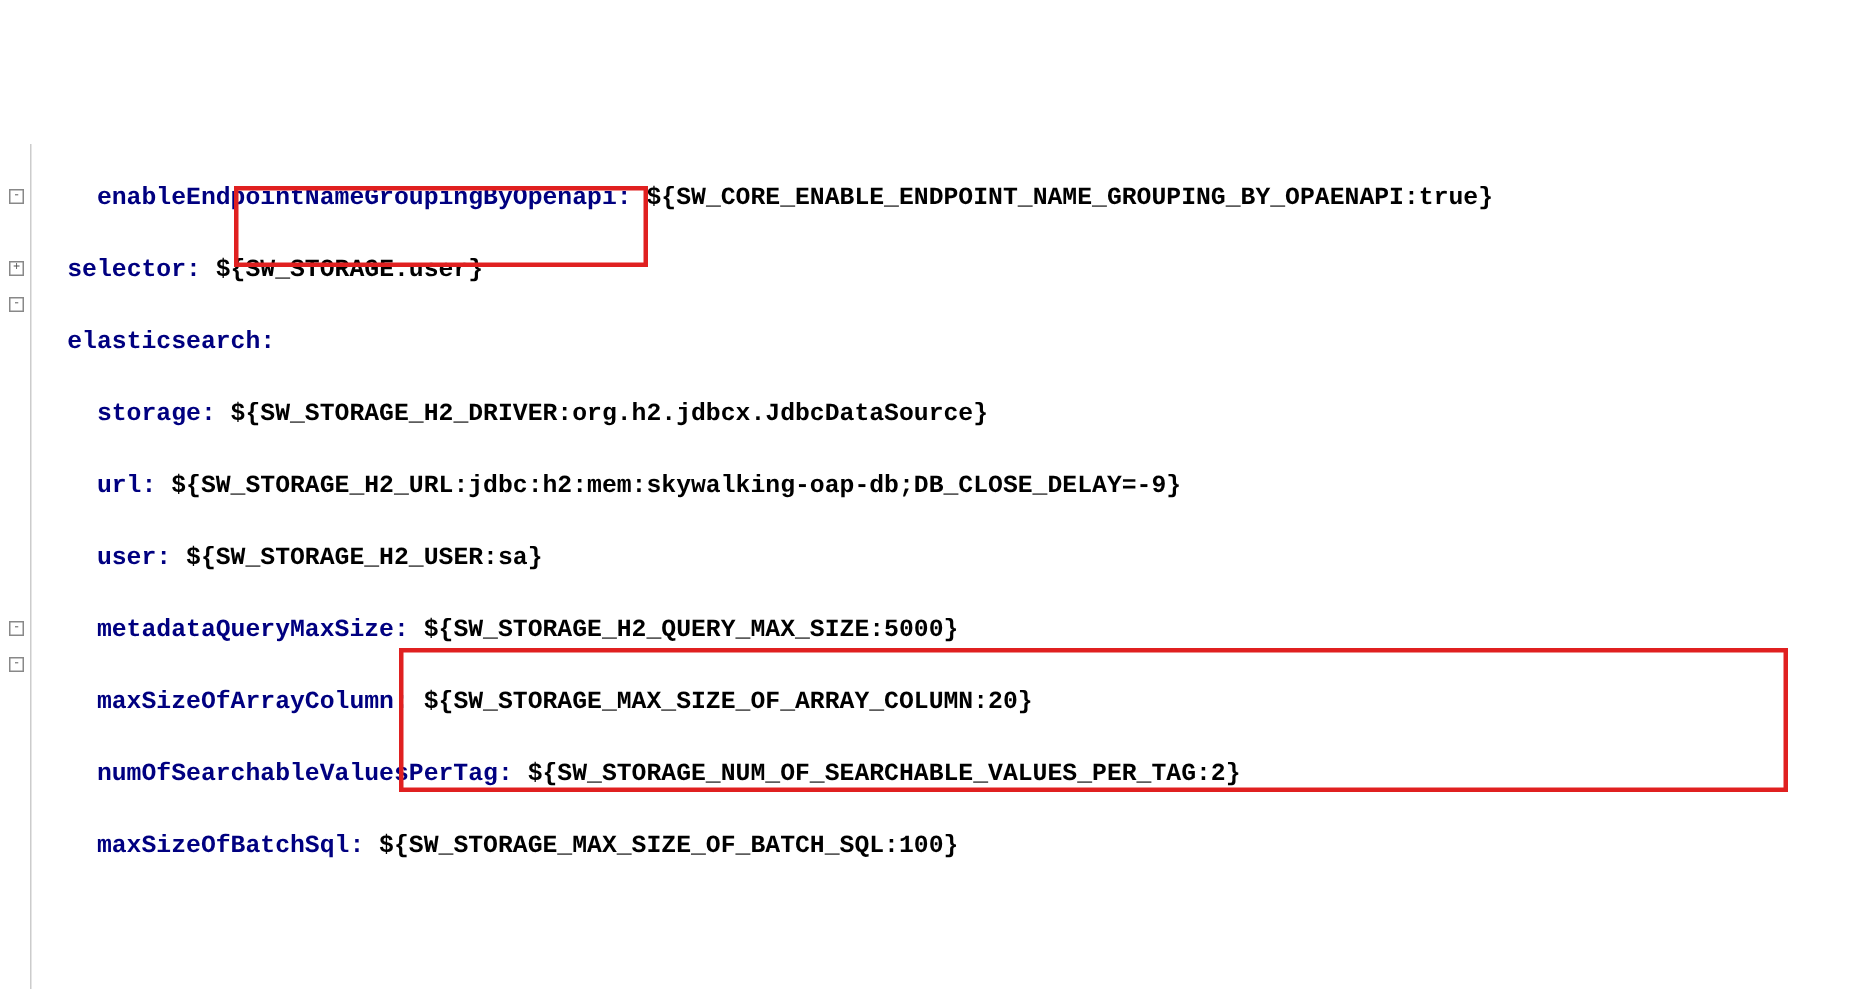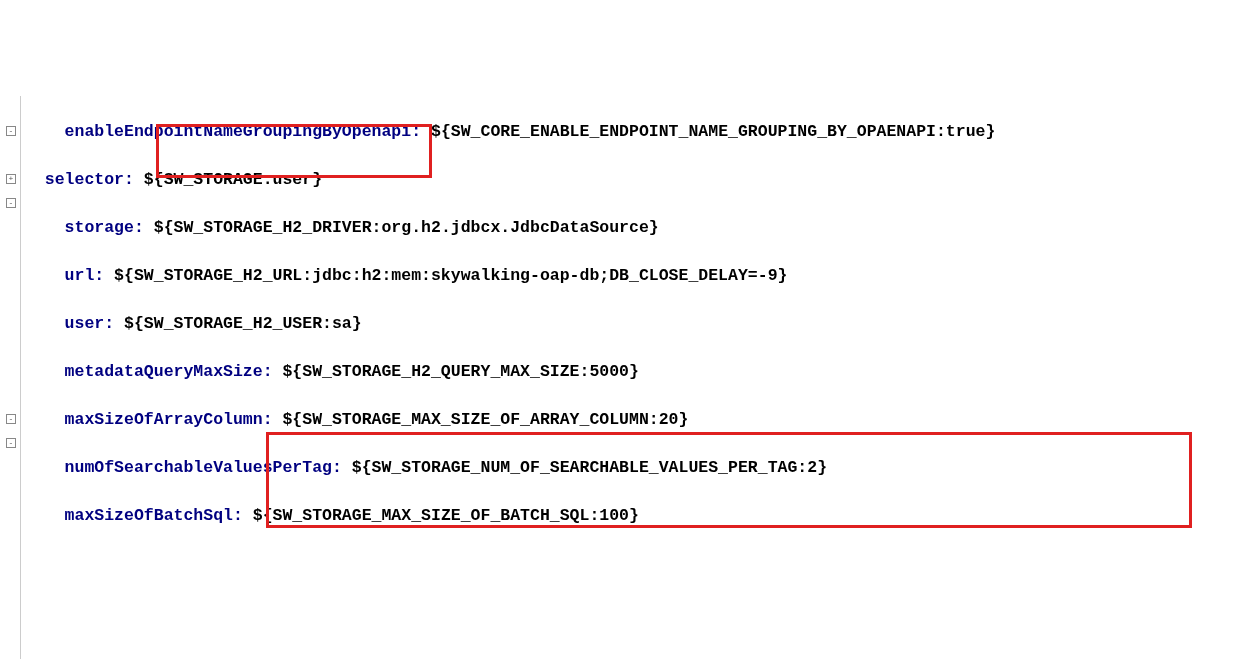--- a/index.html
+++ b/index.html
@@ -59,20 +59,21 @@
   <div class="gutter">
     <div class="fold" style="top:30px;">-</div>
     <div class="fold" style="top:78px;">+</div>
     <div class="fold" style="top:102px;">-</div>
     <div class="fold" style="top:318px;">-</div>
     <div class="fold" style="top:342px;">-</div>
   </div>
   <div class="code">
 <div class="line"><span>    </span><span class="key">enableEndpointNameGroupingByOpenapi:</span><span class="val"> ${SW_CORE_ENABLE_ENDPOINT_NAME_GROUPING_BY_OPAENAPI:true}</span></div>
 <div class="line"><span>  </span><span class="key">selector:</span><span class="val"> ${SW_STORAGE:user}</span></div>
+<div class="line"><span>  </span><span class="key">elasticsearch:</span></div>
 <div class="line"><span>    </span><span class="key">storage:</span><span class="val"> ${SW_STORAGE_H2_DRIVER:org.h2.jdbcx.JdbcDataSource}</span></div>
 <div class="line"><span>    </span><span class="key">url:</span><span class="val"> ${SW_STORAGE_H2_URL:jdbc:h2:mem:skywalking-oap-db;DB_CLOSE_DELAY=-9}</span></div>
 <div class="line"><span>    </span><span class="key">user:</span><span class="val"> ${SW_STORAGE_H2_USER:sa}</span></div>
 <div class="line"><span>    </span><span class="key">metadataQueryMaxSize:</span><span class="val"> ${SW_STORAGE_H2_QUERY_MAX_SIZE:5000}</span></div>
 <div class="line"><span>    </span><span class="key">maxSizeOfArrayColumn:</span><span class="val"> ${SW_STORAGE_MAX_SIZE_OF_ARRAY_COLUMN:20}</span></div>
 <div class="line"><span>    </span><span class="key">numOfSearchableValuesPerTag:</span><span class="val"> ${SW_STORAGE_NUM_OF_SEARCHABLE_VALUES_PER_TAG:2}</span></div>
 <div class="line"><span>    </span><span class="key">maxSizeOfBatchSql:</span><span class="val"> ${SW_STORAGE_MAX_SIZE_OF_BATCH_SQL:100}</span></div>
 
 
 

